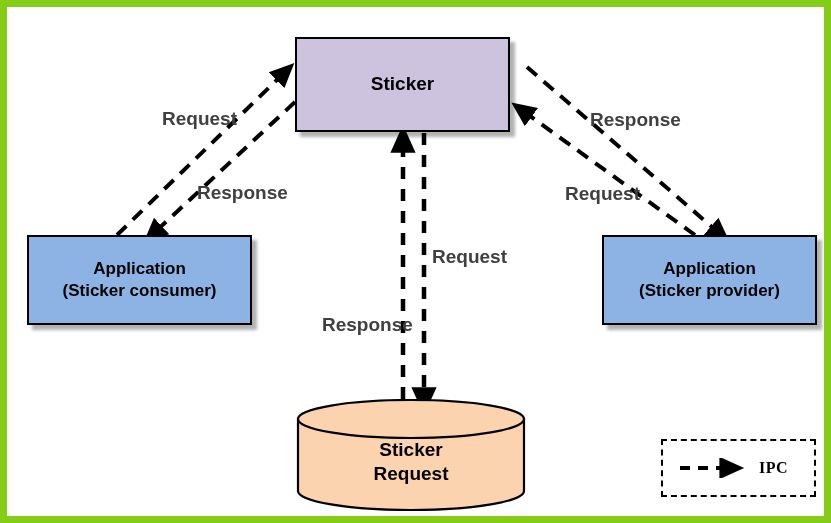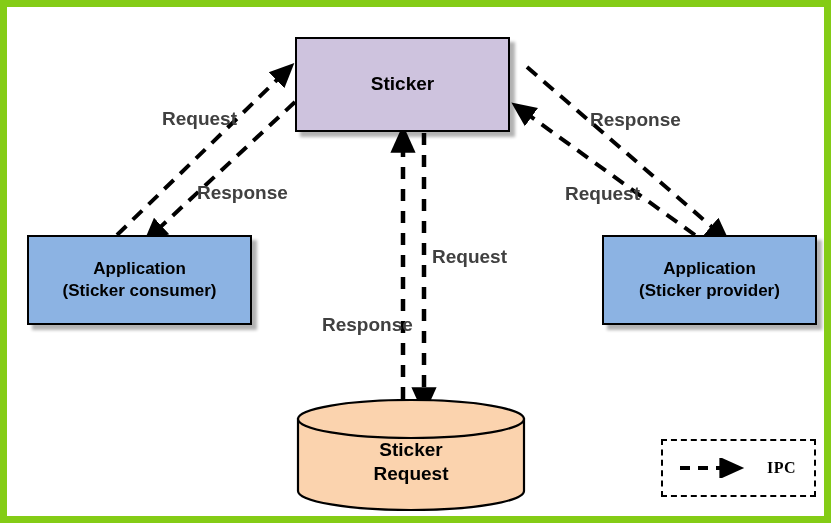--- a/index.html
+++ b/index.html
@@ -87,21 +87,21 @@
     position:absolute;
     left:654px; top:432px; width:155px; height:58px;
     border:2.5px dashed #000000;
     box-sizing:border-box;
     display:flex;
     align-items:center;
     background:#ffffff;
   }
   #legend .legend-arrow{ margin-left:16px; }
   #legend .legend-text{
-    margin-left:16px;
+    margin-left:8px;
     font-family:"Liberation Serif", serif;
     font-size:16px;
     font-weight:bold;
     color:#000000;
     letter-spacing:0.5px;
   }
 </style>
 </head>
 <body>
 

